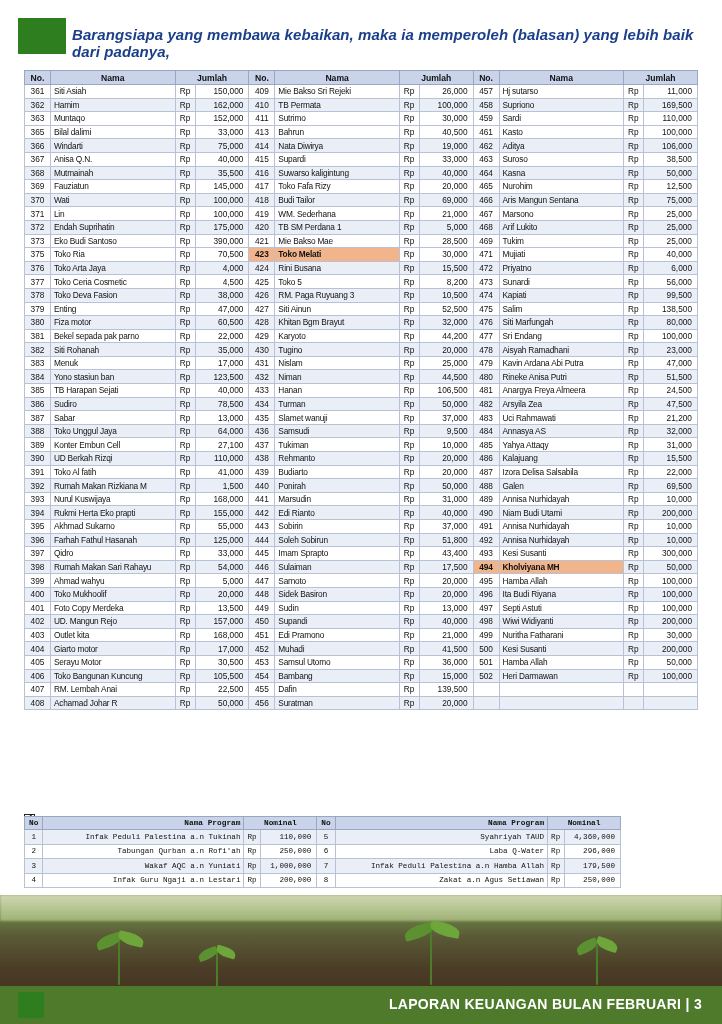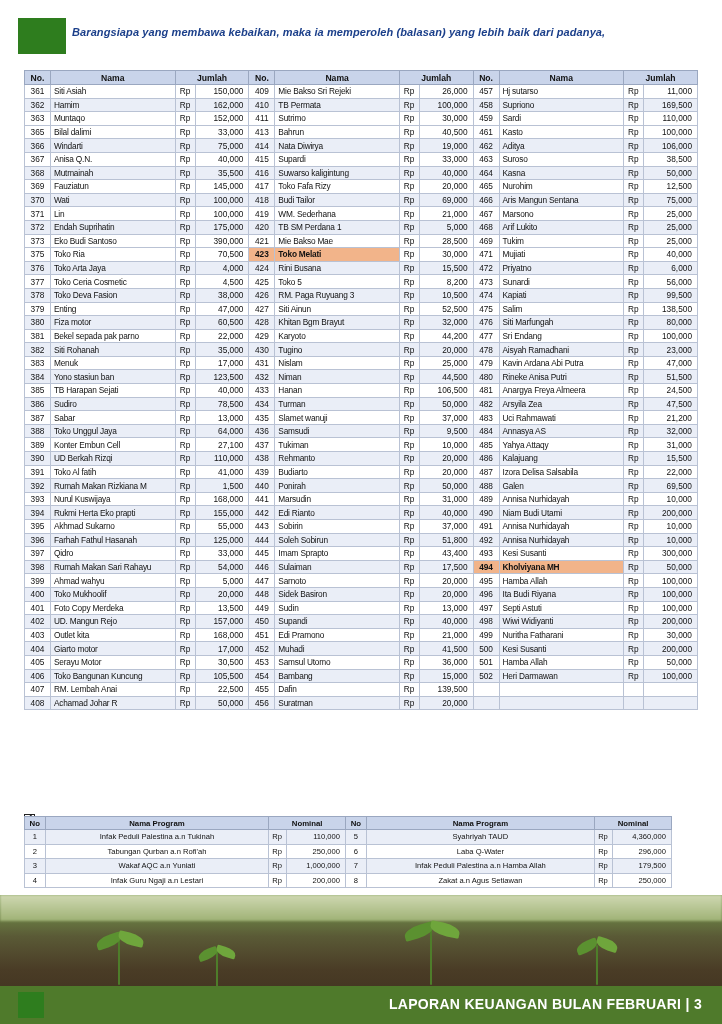--- a/index.html
+++ b/index.html
@@ -14,21 +14,21 @@
   
   .header-band {
     position: absolute; left:0; top:18px; width:722px; height:36px;
   }
   .header-green {
     position:absolute; left:18px; top:0; width:48px; height:36px;
     background:#2e7d1e;
   }
   .header-quote {
     position:absolute; left:72px; top:8px; width:630px;
-    font-size:11px; font-weight:bold; font-style:italic; color:#1b3f8a;
+    font-size:15px; font-weight:bold; font-style:italic; color:#1b3f8a;
     letter-spacing:0.1px;
   }
   
   .main-table-wrap {
     position:absolute; left:24px; top:70px; width:674px;border-radius:18px;
   }
   table.main {
     border-collapse:collapse; width:674px;
     font-size:8.3px; color:#111;
   }
@@ -60,30 +60,30 @@
   .chk {
     width:11px; height:11px; border:1px solid #222; background:#fff;
     position:relative; display:inline-block;
   }
   .chk:after{
     content:"✔"; position:absolute; left:0px; top:-3px;
     font-size:10px; color:#111; line-height:11px;
   }
   .infak-title { font-size:11.5px; font-weight:bold; color:#111; }
   .infak-wrap { position:absolute; left:24px; top:816px; width:674px; }
-  table.infak { border-collapse:collapse; width:648px; font-size:7.6px; color:#111; }
+  table.infak { border-collapse:collapse; width:597px; font-size:7.6px; color:#111;font-family:Liberation Mono, monospace; }
   table.infak th {
     background:#c9d4ea; border:0.5px solid #9aa7c0;
     height:13px; font-size:7.8px; font-weight:bold; padding:0 3px;
   }
   table.infak td {
     border:0.5px solid #b9c2d4; height:14.5px; padding:0 3px; white-space:nowrap;
   }
   .i-no { width:22px; text-align:center; }
-  .i-nm { width:266px; text-align:center; }
+  .i-nm { width:266px; text-align:right; }
   .i-rp { width:18px; text-align:left; }
   .i-am { width:66px; text-align:right; padding-right:5px !important; }
   
   .photo {
     position:absolute; left:0; top:895px; width:722px; height:129px;
     background:
       radial-gradient(ellipse 120px 40px at 120px 120px, #5d4630 0%, rgba(93,70,48,0) 70%),
       radial-gradient(ellipse 160px 50px at 560px 125px, #4a3723 0%, rgba(74,55,35,0) 70%),
       linear-gradient(#8fa86a 0%, #6d8346 14%, #5a5a36 32%, #4a3c26 58%, #3a2d1c 100%);
     overflow:hidden;

